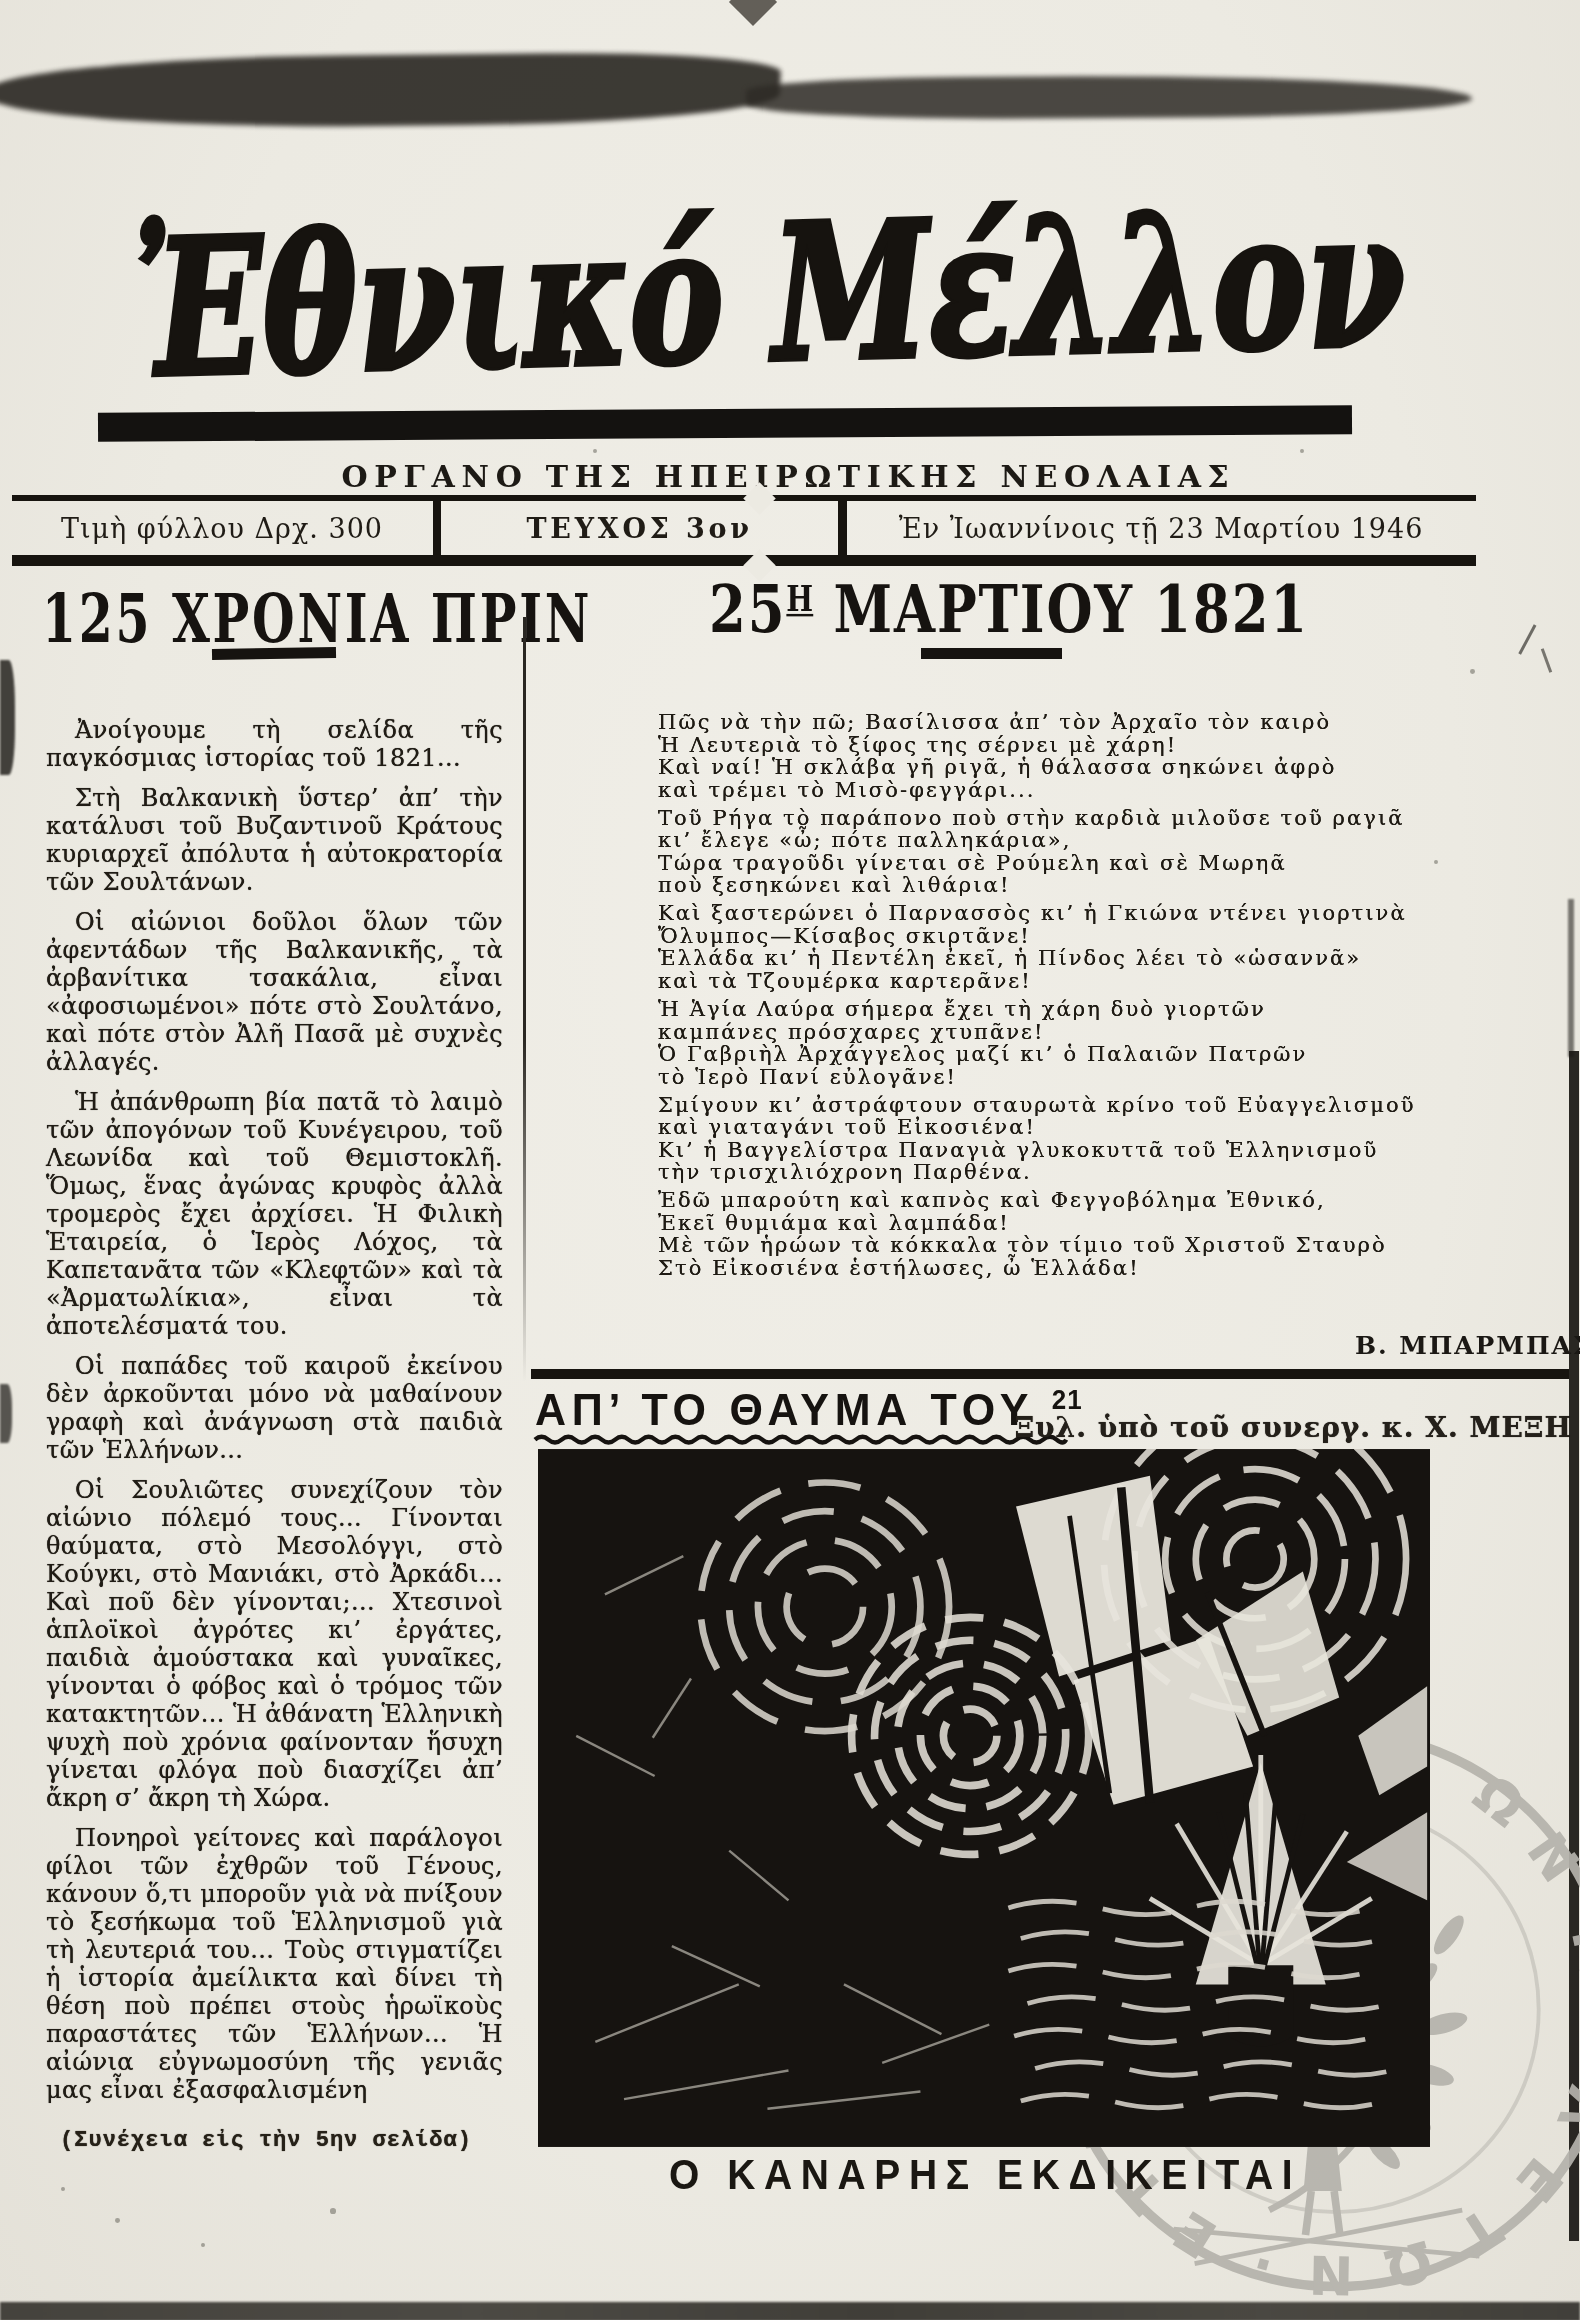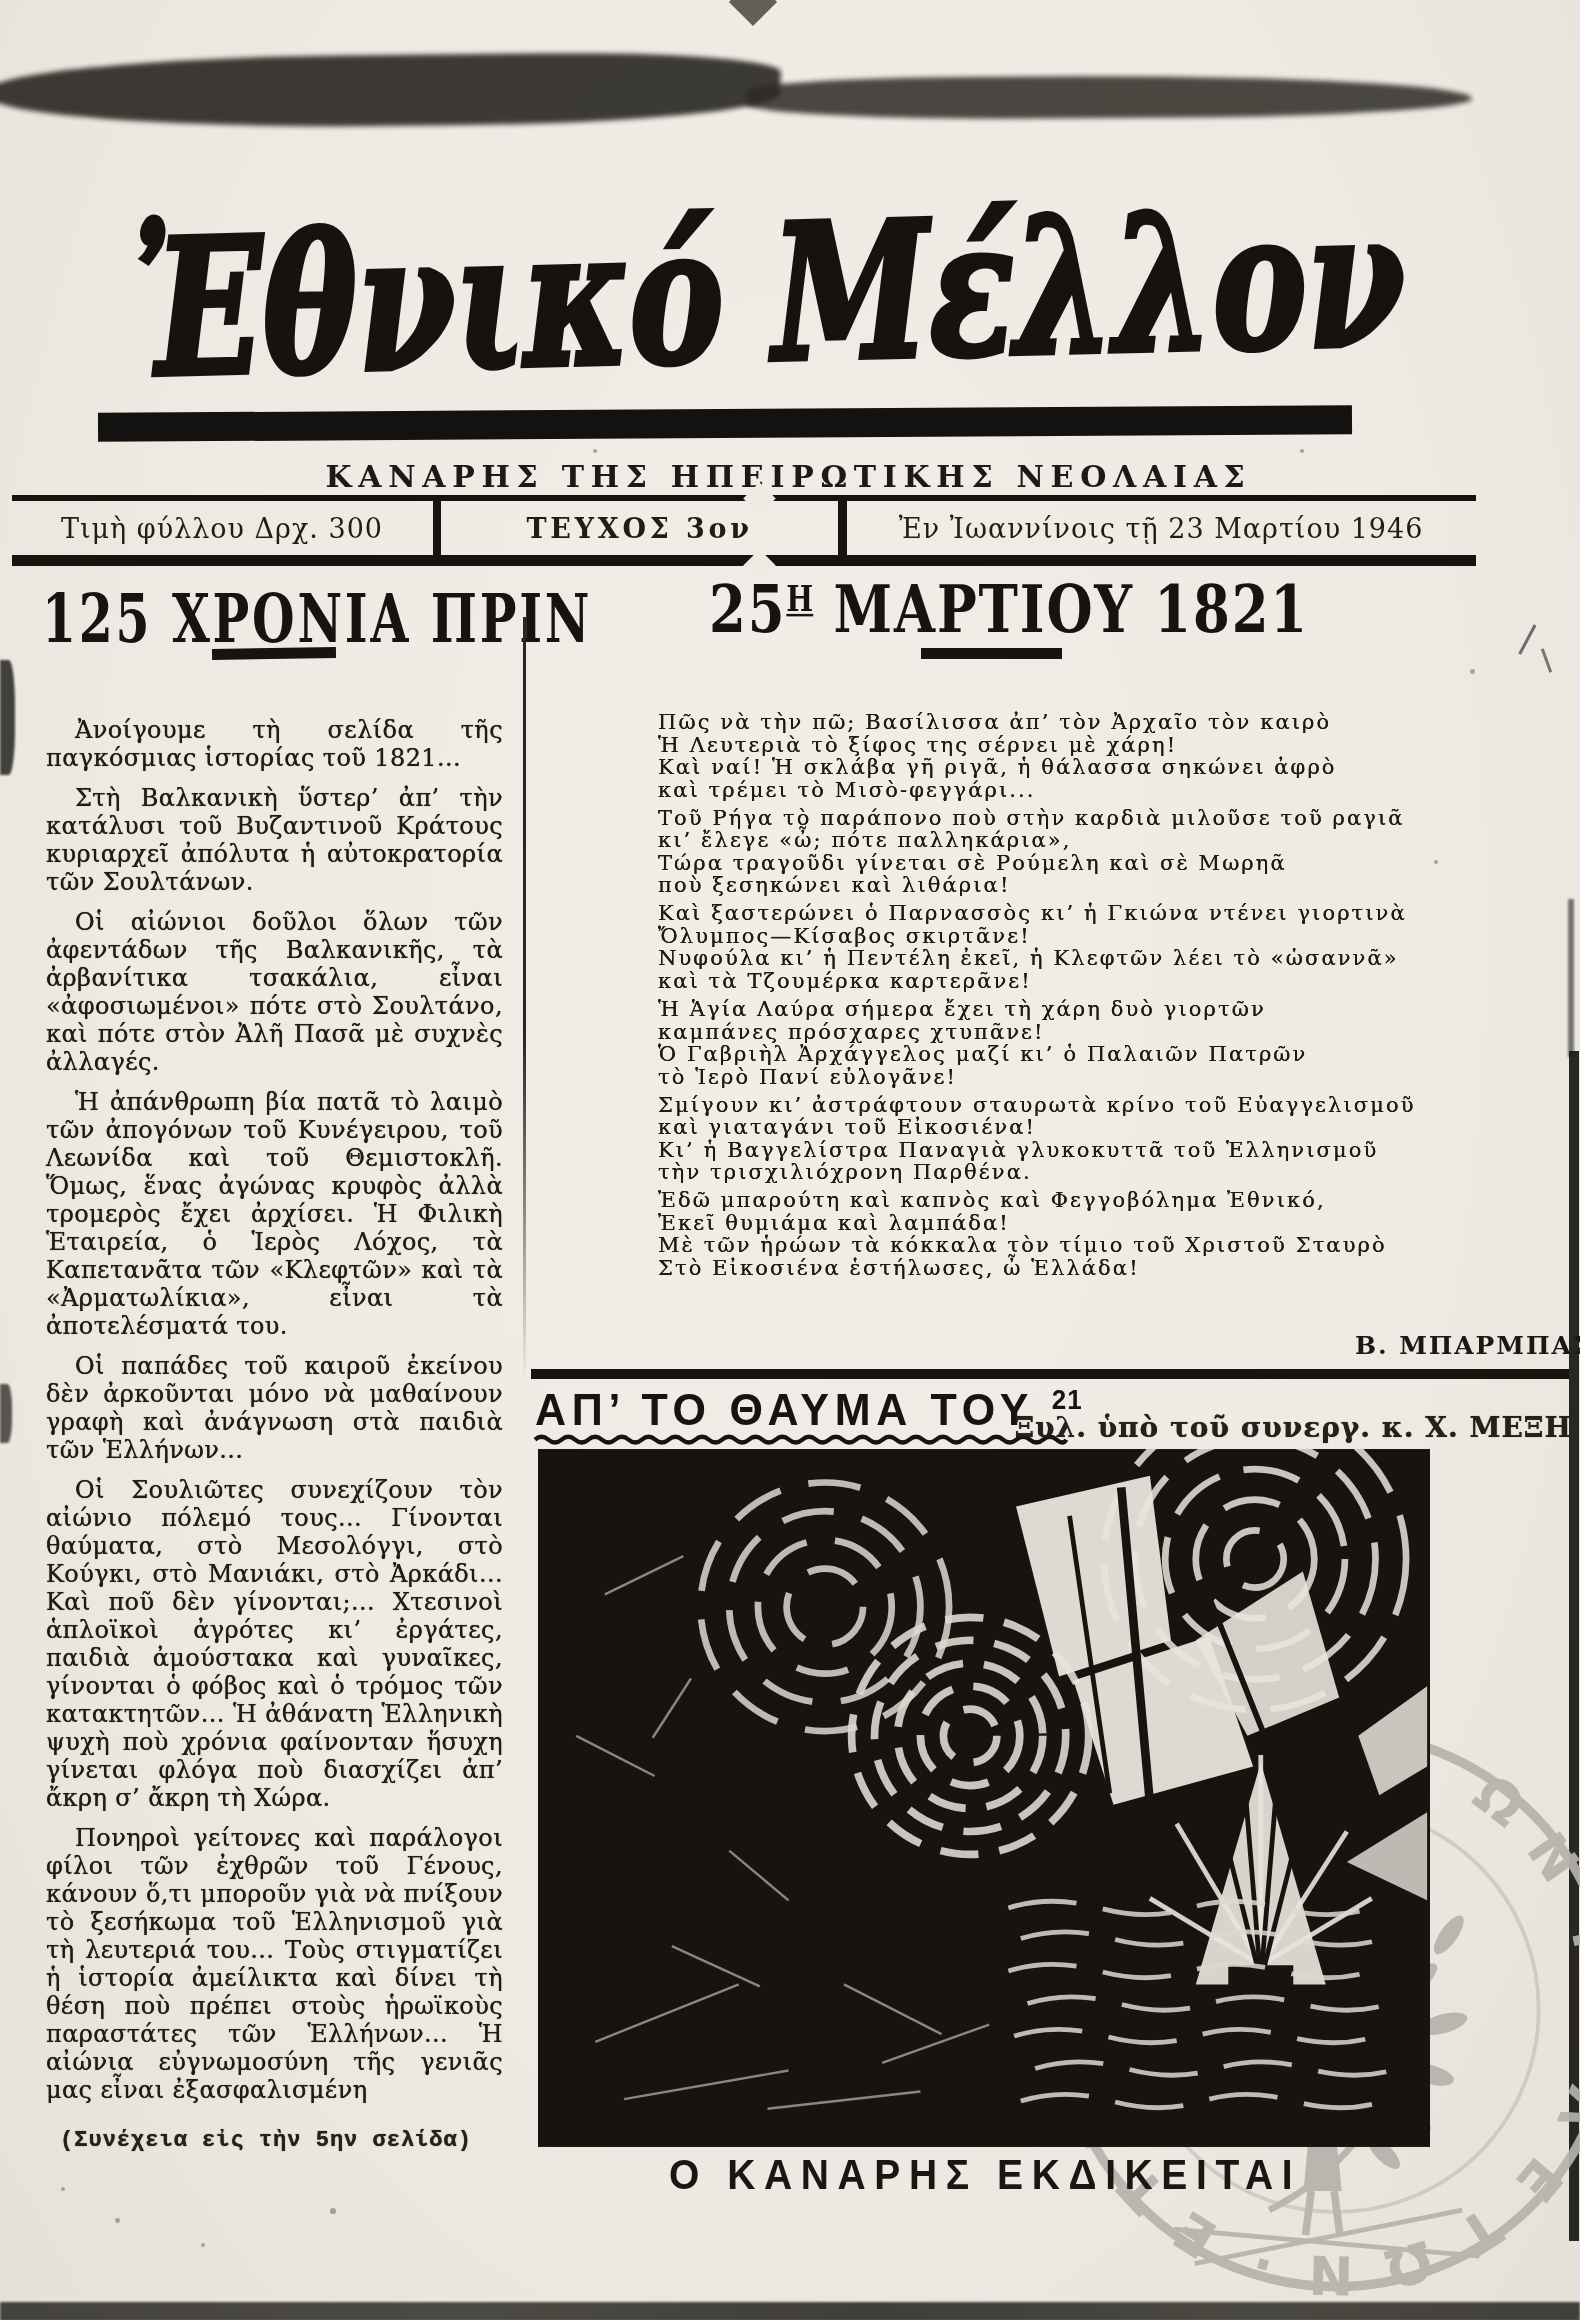--- a/index.html
+++ b/index.html
@@ -106,21 +106,21 @@
   <div class="abs smudge" style="left:746px;top:76px;width:726px;height:42px;opacity:.85;border-radius:30% 60% 40% 40%;transform:rotate(-.4deg);"></div>
   <div class="abs" style="left:736px;top:-15.3px;width:34px;height:34px;background:#4a4740;transform:rotate(45deg);opacity:.85;"></div>
 
   <svg id="masthead-svg" class="abs" style="left:86px;top:122px;" width="1367" height="292" viewBox="0 0 1430 305">
     <g transform="rotate(-1.4 715 200)">
       <text x="715" y="248" text-anchor="middle" font-size="196" textLength="1330" lengthAdjust="spacingAndGlyphs">Ἐθνικό Μέλλον</text>
     </g>
   </svg>
   <div id="masthead-bar" class="abs" style="left:98px;top:409px;width:1254px;height:29px;"></div>
 
-  <div id="subtitle" class="abs" style="left:306px;top:459px;width:965px;">ΚΑΝΑΡΗΣ ΤΗΣ ΗΠΕΙΡΩΤΙΚΗΣ ΝΕΟΛΑΙΑΣ</div>
+  <div id="subtitle" class="abs" style="left:306px;top:459px;width:965px;">ΟΡΓΑΝΟ ΤΗΣ ΗΠΕΙΡΩΤΙΚΗΣ ΝΕΟΛΑΙΑΣ</div>
 
   <div id="infobar" class="abs" style="left:11.5px;top:495px;width:1464px;">
     <div class="info-cell" style="width:421px;">Τιμὴ φύλλου Δρχ. 300</div>
     <div class="info-divider"></div>
     <div class="info-cell" style="width:397px;font-weight:bold;letter-spacing:3.8px;">ΤΕΥΧΟΣ 3ον</div>
     <div class="info-divider"></div>
     <div class="info-cell" style="flex:1;">Ἐν Ἰωαννίνοις τῇ 23 Μαρτίου 1946</div>
   </div>
   <div class="abs notch" style="left:748px;top:487px;"></div>
   <div class="abs notch" style="left:748px;top:554px;"></div>
@@ -156,21 +156,21 @@
       </div>
       <div class="stanza">
         <div class="pline">Τοῦ Ρήγα τὸ παράπονο ποὺ στὴν καρδιὰ μιλοῦσε τοῦ ραγιᾶ</div>
         <div class="pline">κι’ ἔλεγε «ὦ; πότε παλληκάρια»,</div>
         <div class="pline">Τώρα τραγοῦδι γίνεται σὲ Ρούμελη καὶ σὲ Μωρηᾶ</div>
         <div class="pline">ποὺ ξεσηκώνει καὶ λιθάρια!</div>
       </div>
       <div class="stanza">
         <div class="pline">Καὶ ξαστερώνει ὁ Παρνασσὸς κι’ ἡ Γκιώνα ντένει γιορτινὰ</div>
         <div class="pline">Ὄλυμπος—Κίσαβος σκιρτᾶνε!</div>
-        <div class="pline">Νυφούλα κι’ ἡ Πεντέλη ἐκεῖ, ἡ Κλεφτῶν λέει τὸ «ὡσαννᾶ»</div>
+        <div class="pline">Ἑλλάδα κι’ ἡ Πεντέλη ἐκεῖ, ἡ Πίνδος λέει τὸ «ὡσαννᾶ»</div>
         <div class="pline">καὶ τὰ Τζουμέρκα καρτερᾶνε!</div>
       </div>
       <div class="stanza">
         <div class="pline">Ἡ Ἁγία Λαύρα σήμερα ἔχει τὴ χάρη δυὸ γιορτῶν</div>
         <div class="pline">καμπάνες πρόσχαρες χτυπᾶνε!</div>
         <div class="pline">Ὁ Γαβριὴλ Ἀρχάγγελος μαζί κι’ ὁ Παλαιῶν Πατρῶν</div>
         <div class="pline">τὸ Ἱερὸ Πανί εὐλογᾶνε!</div>
       </div>
       <div class="stanza">
         <div class="pline">Σμίγουν κι’ ἀστράφτουν σταυρωτὰ κρίνο τοῦ Εὐαγγελισμοῦ</div>

